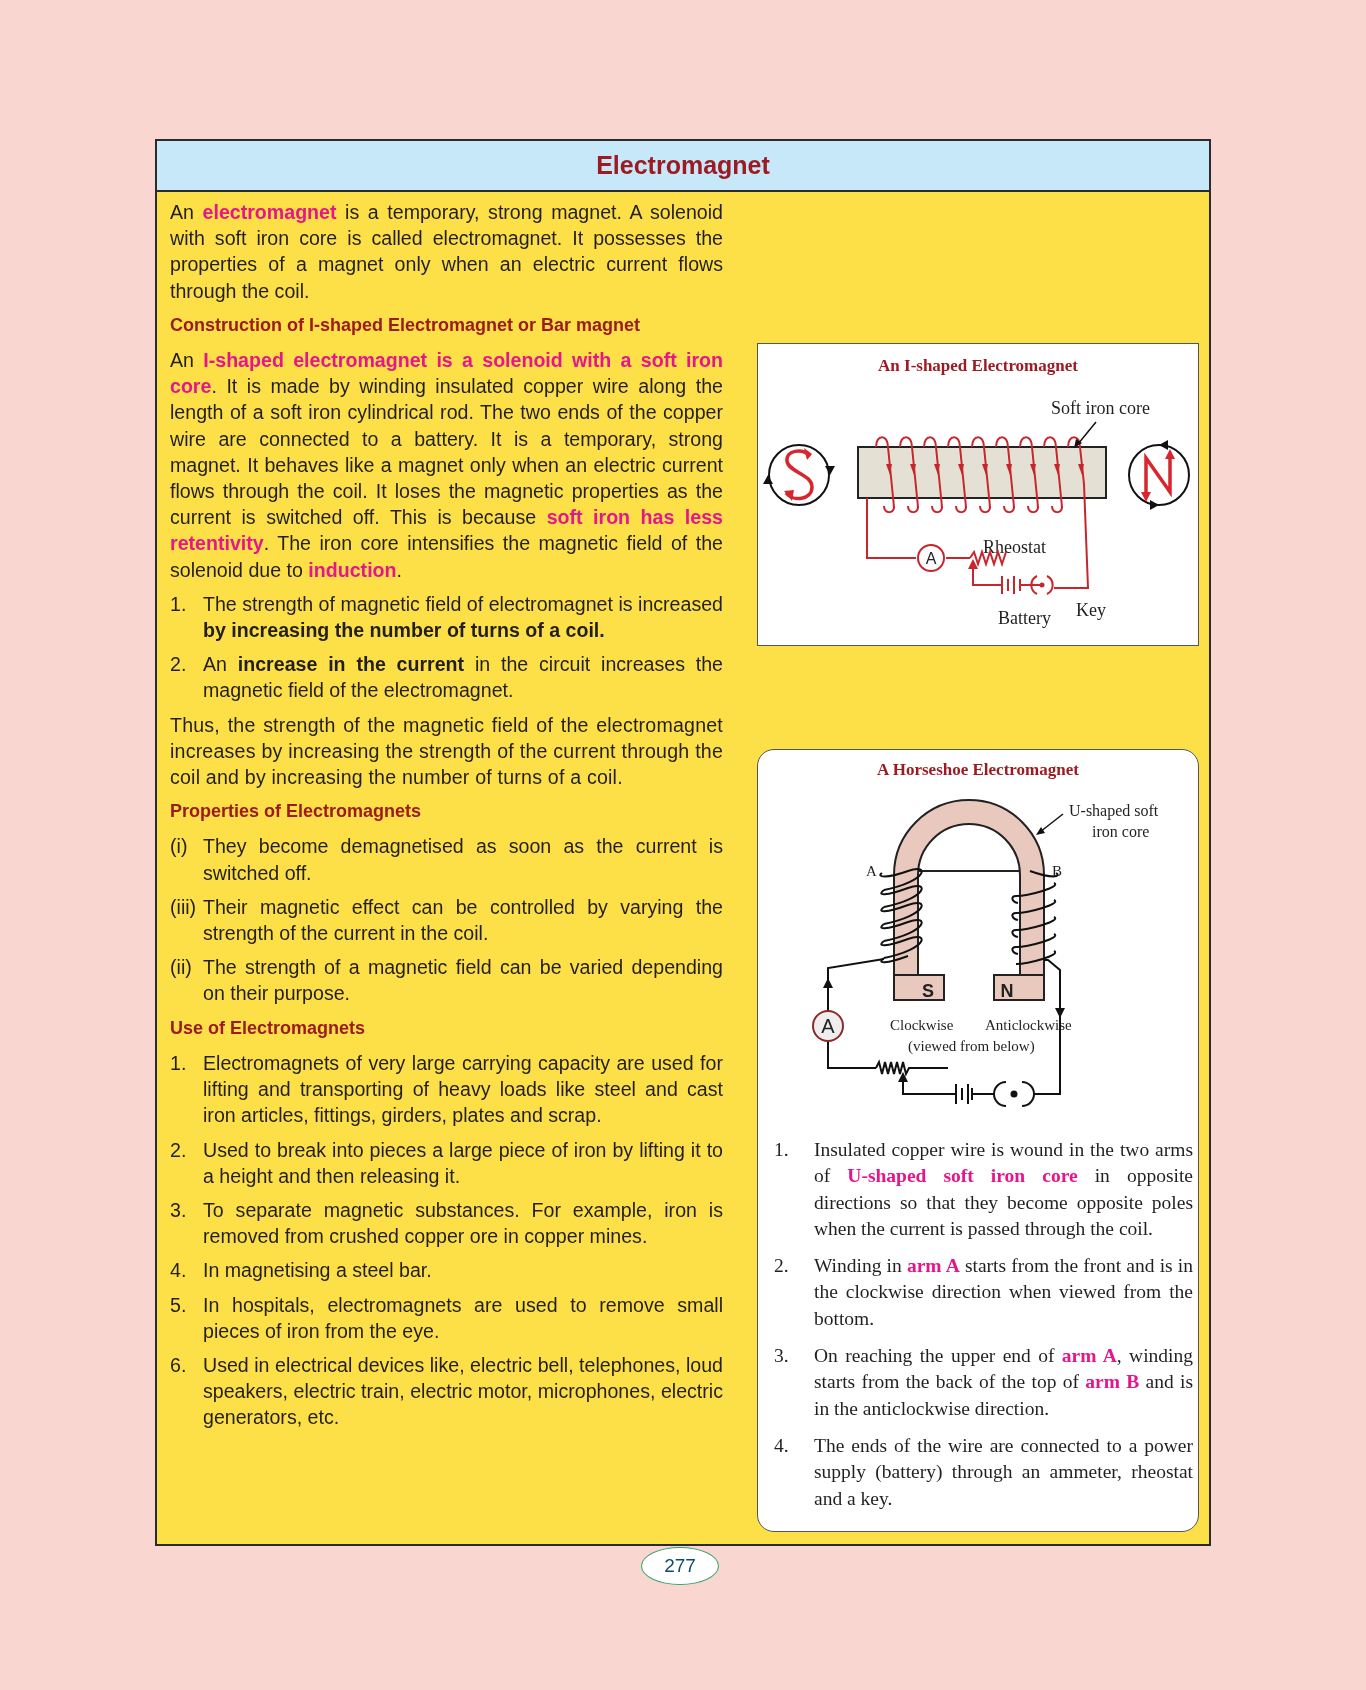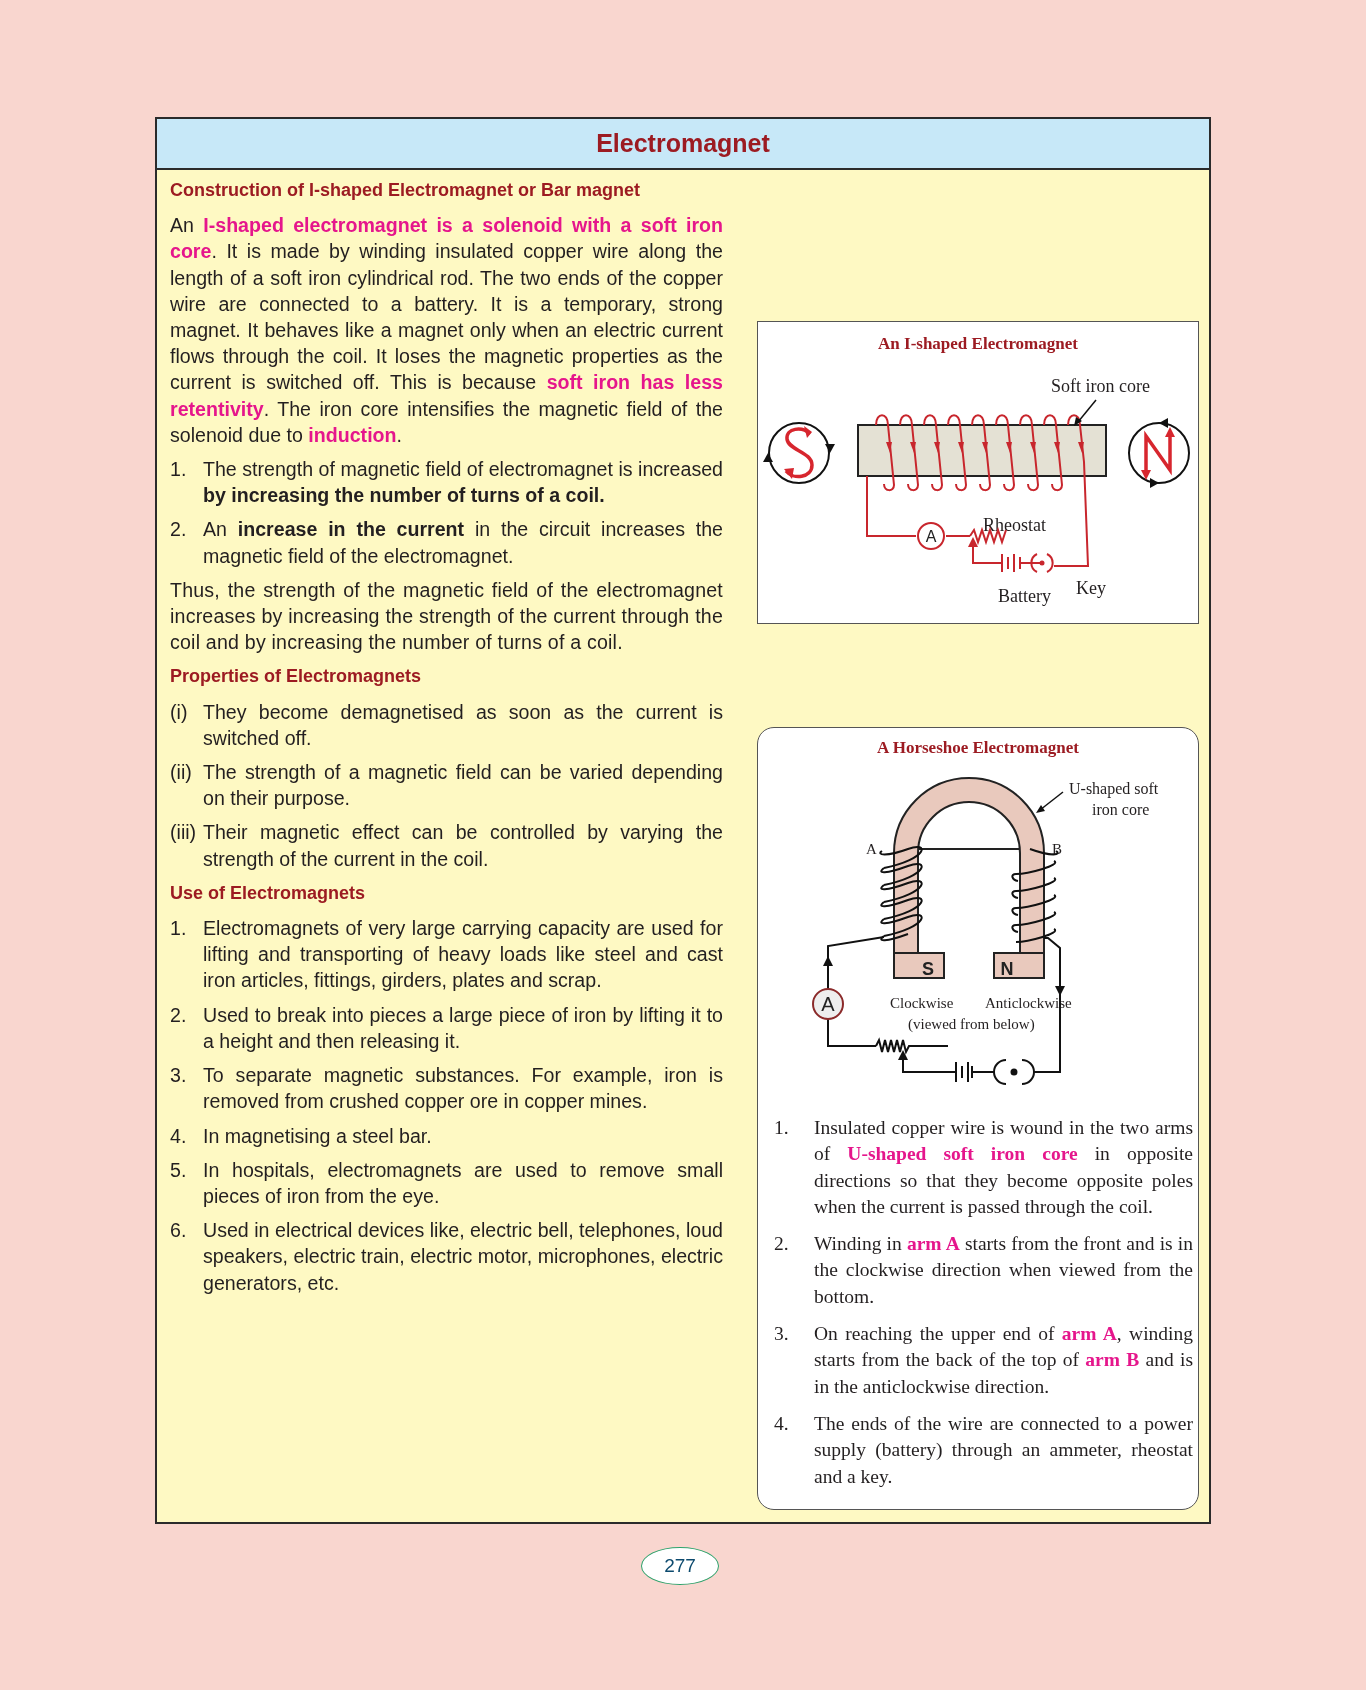--- a/index.html
+++ b/index.html
@@ -1,22 +1,22 @@
 <!DOCTYPE html>
 <html><head>
 <meta charset="utf-8">
 <style>
   html, body { margin:0; padding:0; }
   body {
     width:1366px; height:1690px; background:#f9d6cf; position:relative;
     font-family:"Liberation Sans", sans-serif; color:#231f20; overflow:hidden;
   }
   .outer {
-    position:absolute; left:155px; top:117px; width:1052px; height:1403px;
-    background:#fef9c3; border:2px solid #2b2b2b;
+    position:absolute; left:155px; top:139px; width:1052px; height:1403px;
+    background:#fde047; border:2px solid #2b2b2b;
   }
   .header {
     position:absolute; left:0; top:0; width:1052px; height:49px;
     background:#c7e8f8; border-bottom:2px solid #2b2b2b;
     display:flex; align-items:center; justify-content:center;
   }
   .header h1 {
     margin:0; font-size:25px; font-weight:bold; color:#9c1b22;
     font-family:"Liberation Sans", sans-serif;
   }
@@ -63,20 +63,23 @@
 </style>
 </head>
 <body>
 
 <div class="outer">
   <div class="header">
     <h1>Electromagnet</h1>
   </div>
 
   <div class="left-col">
+    <p>
+      <span>An </span><span class="hl">electromagnet</span><span> is a temporary, strong magnet. A solenoid with soft iron core is called electromagnet. It possesses the properties of a magnet only when an electric current flows through the coil.</span>
+    </p>
 
     <div class="sec">Construction of I-shaped Electromagnet or Bar magnet</div>
     <p>
       <span>An </span><span class="hl">I-shaped electromagnet is a solenoid with a soft iron core</span><span>. It is made by winding insulated copper wire along the length of a soft iron cylindrical rod. The two ends of the copper wire are connected to a battery. It is a temporary, strong magnet. It behaves like a magnet only when an electric current flows through the coil. It loses the magnetic properties as the current is switched off. This is because </span><span class="hl">soft iron has less retentivity</span><span>. The iron core intensifies the magnetic field of the solenoid due to </span><span class="hl">induction</span><span>.</span>
     </p>
 
     <div class="ol-item">
       <span class="num">1.</span>
       <span class="txt"><span>The strength of magnetic field of electromagnet is increased </span><span class="hb">by increasing the number of turns of a coil.</span><span></span></span>
     </div>
@@ -86,26 +89,26 @@
     </div>
 
     <p style="letter-spacing:0.2px">Thus, the strength of the magnetic field of the electromagnet increases by increasing the strength of the current through the coil and by increasing the number of turns of a coil.</p>
 
     <div class="sec">Properties of Electromagnets</div>
     <div class="ol-item rn">
       <span class="num">(i)</span>
       <span class="txt">They become demagnetised as soon as the current is switched off.</span>
     </div>
     <div class="ol-item rn">
+      <span class="num">(iii)</span>
+      <span class="txt">Their magnetic effect can be controlled by varying the strength of the current in the coil.</span>
+    </div>
+    <div class="ol-item rn">
       <span class="num">(ii)</span>
       <span class="txt">The strength of a magnetic field can be varied depending on their purpose.</span>
-    </div>
-    <div class="ol-item rn">
-      <span class="num">(iii)</span>
-      <span class="txt">Their magnetic effect can be controlled by varying the strength of the current in the coil.</span>
     </div>
 
     <div class="sec">Use of Electromagnets</div>
     <div class="ol-item">
       <span class="num">1.</span>
       <span class="txt">Electromagnets of very large carrying capacity are used for lifting and transporting of heavy loads like steel and cast iron articles, fittings, girders, plates and scrap.</span>
     </div>
     <div class="ol-item">
       <span class="num">2.</span>
       <span class="txt">Used to break into pieces a large piece of iron by lifting it to a height and then releasing it.</span>

